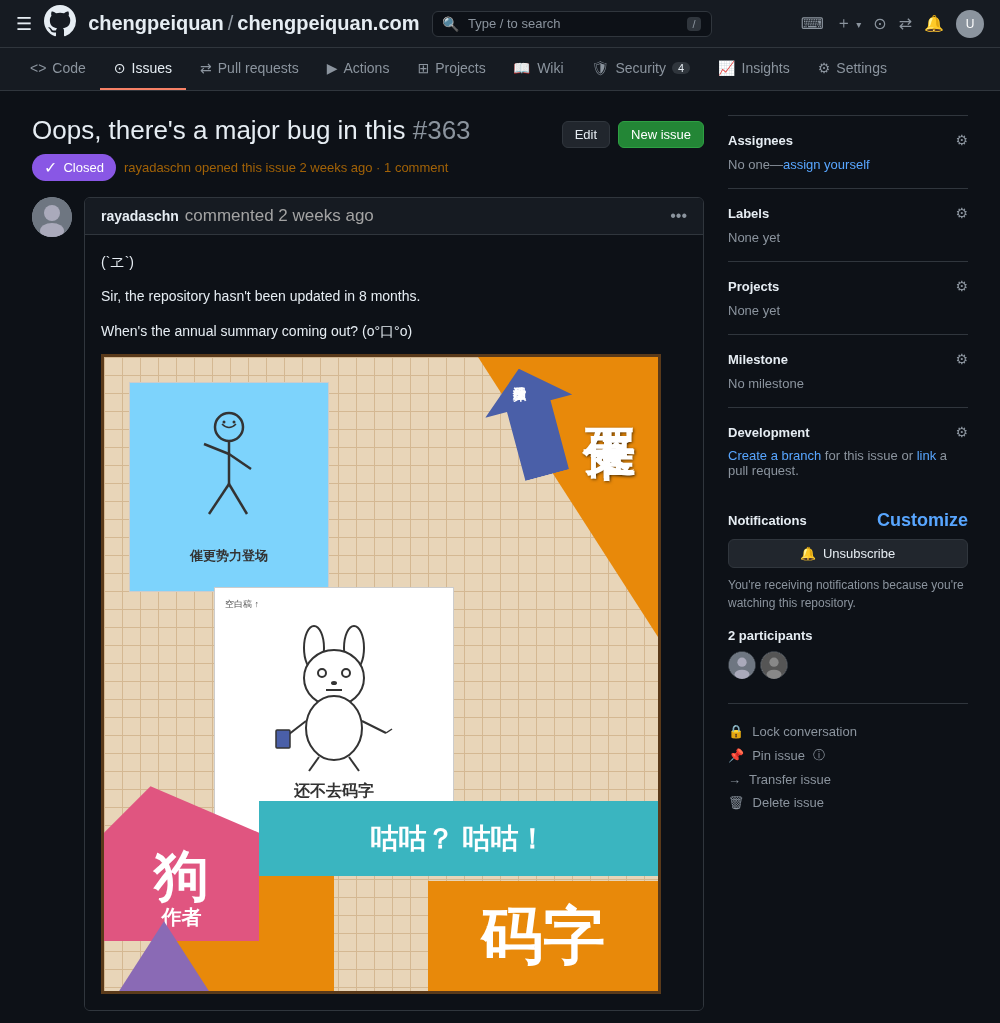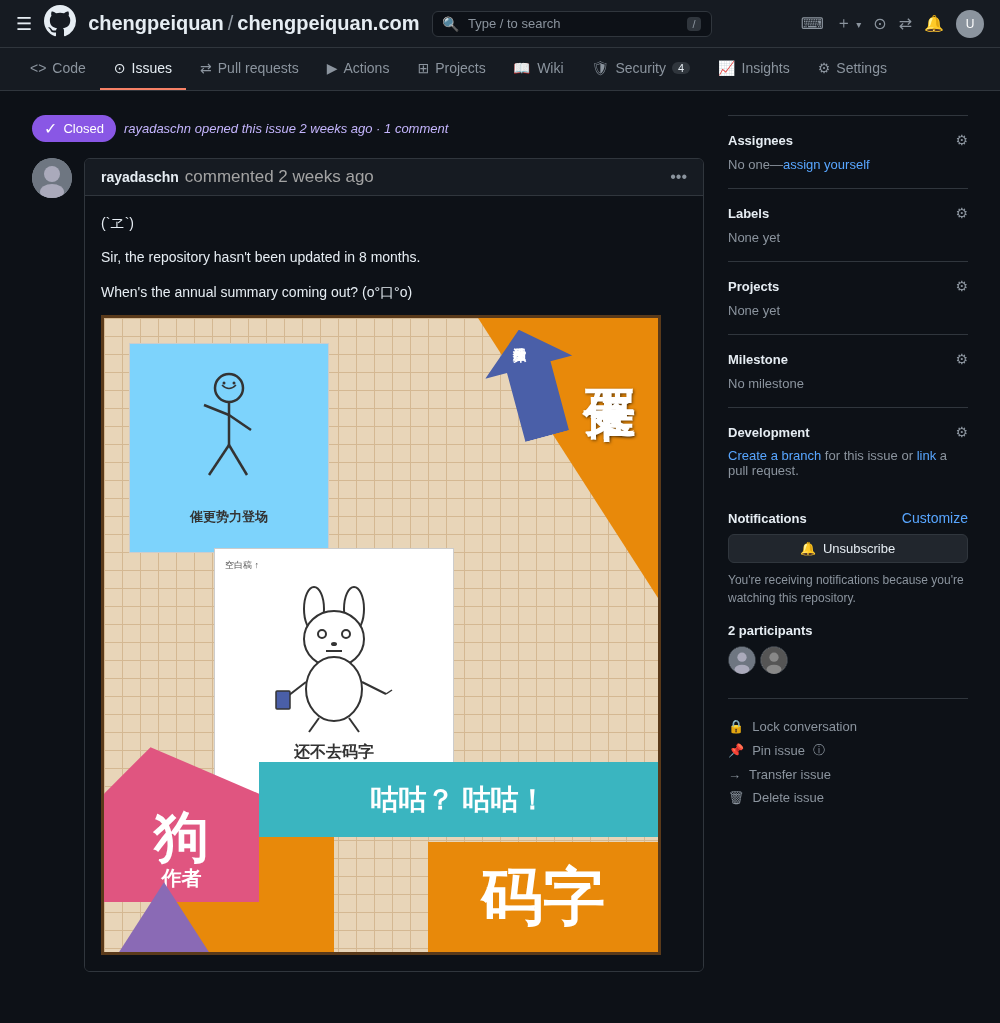--- a/index.html
+++ b/index.html
@@ -84,21 +84,21 @@
       align-items: center;
       gap: 6px;
       background: #8957e5;
       color: #fff;
       border-radius: 20px;
       padding: 4px 12px;
       font-size: 13px;
       font-weight: 500;
     }
     .status-badge-dot { font-size: 16px; }
-    .issue-meta-text { color: #c4b5fd; font-size: 13px; font-style: italic; }
+    .issue-meta-text { color: #a16207; font-size: 13px; }
     .header-buttons { display: flex; gap: 8px; }
     .btn-edit {
       background: #21262d;
       border: 1px solid #30363d;
       color: #e6edf3;
       border-radius: 6px;
       padding: 5px 12px;
       cursor: pointer;
       font-size: 13px;
     }
@@ -159,21 +159,21 @@
     }
     .sidebar-section-title { font-size: 13px; font-weight: 600; color: #e6edf3; }
     .sidebar-gear { color: #8b949e; cursor: pointer; font-size: 14px; }
     .sidebar-value { color: #8b949e; font-size: 13px; }
     .sidebar-link { color: #58a6ff; text-decoration: none; font-size: 13px; }
 
     
     .notifications-section { margin-top: 16px; }
     .notif-header { display: flex; justify-content: space-between; align-items: center; margin-bottom: 8px; }
     .notif-title { font-size: 13px; font-weight: 600; color: #e6edf3; }
-    .notif-customize { color: #58a6ff; font-size: 14px; cursor: pointer; }
+    .notif-customize { color: #58a6ff; font-size: 18px; cursor: pointer; font-weight: bold; }
     .btn-unsubscribe {
       width: 100%;
       background: #21262d;
       border: 1px solid #30363d;
       color: #e6edf3;
       border-radius: 6px;
       padding: 6px;
       cursor: pointer;
       font-size: 13px;
       margin-bottom: 8px;
@@ -292,20 +292,30 @@
     <span class="nav-icon">⚙</span>
     <span>Settings</span>
   </a>
 </nav>
 
 <div class="main-container">
 
   <div class="content-area">
 
     <div class="issue-header">
+      <div class="issue-header-actions">
+        <h1 class="issue-title">
+          <span>Oops, there's a major bug in this</span>
+          <span class="issue-number">#363</span>
+        </h1>
+        <div class="header-buttons">
+          <button class="btn-edit">Edit</button>
+          <button class="btn-new-issue">New issue</button>
+        </div>
+      </div>
       <div class="issue-meta">
         <span class="status-badge">
           <span class="status-badge-dot">✓</span>
           <span>Closed</span>
         </span>
         <span class="issue-meta-text">rayadaschn opened this issue 2 weeks ago · 1 comment</span>
       </div>
     </div>
 
     <div class="comment-thread">

